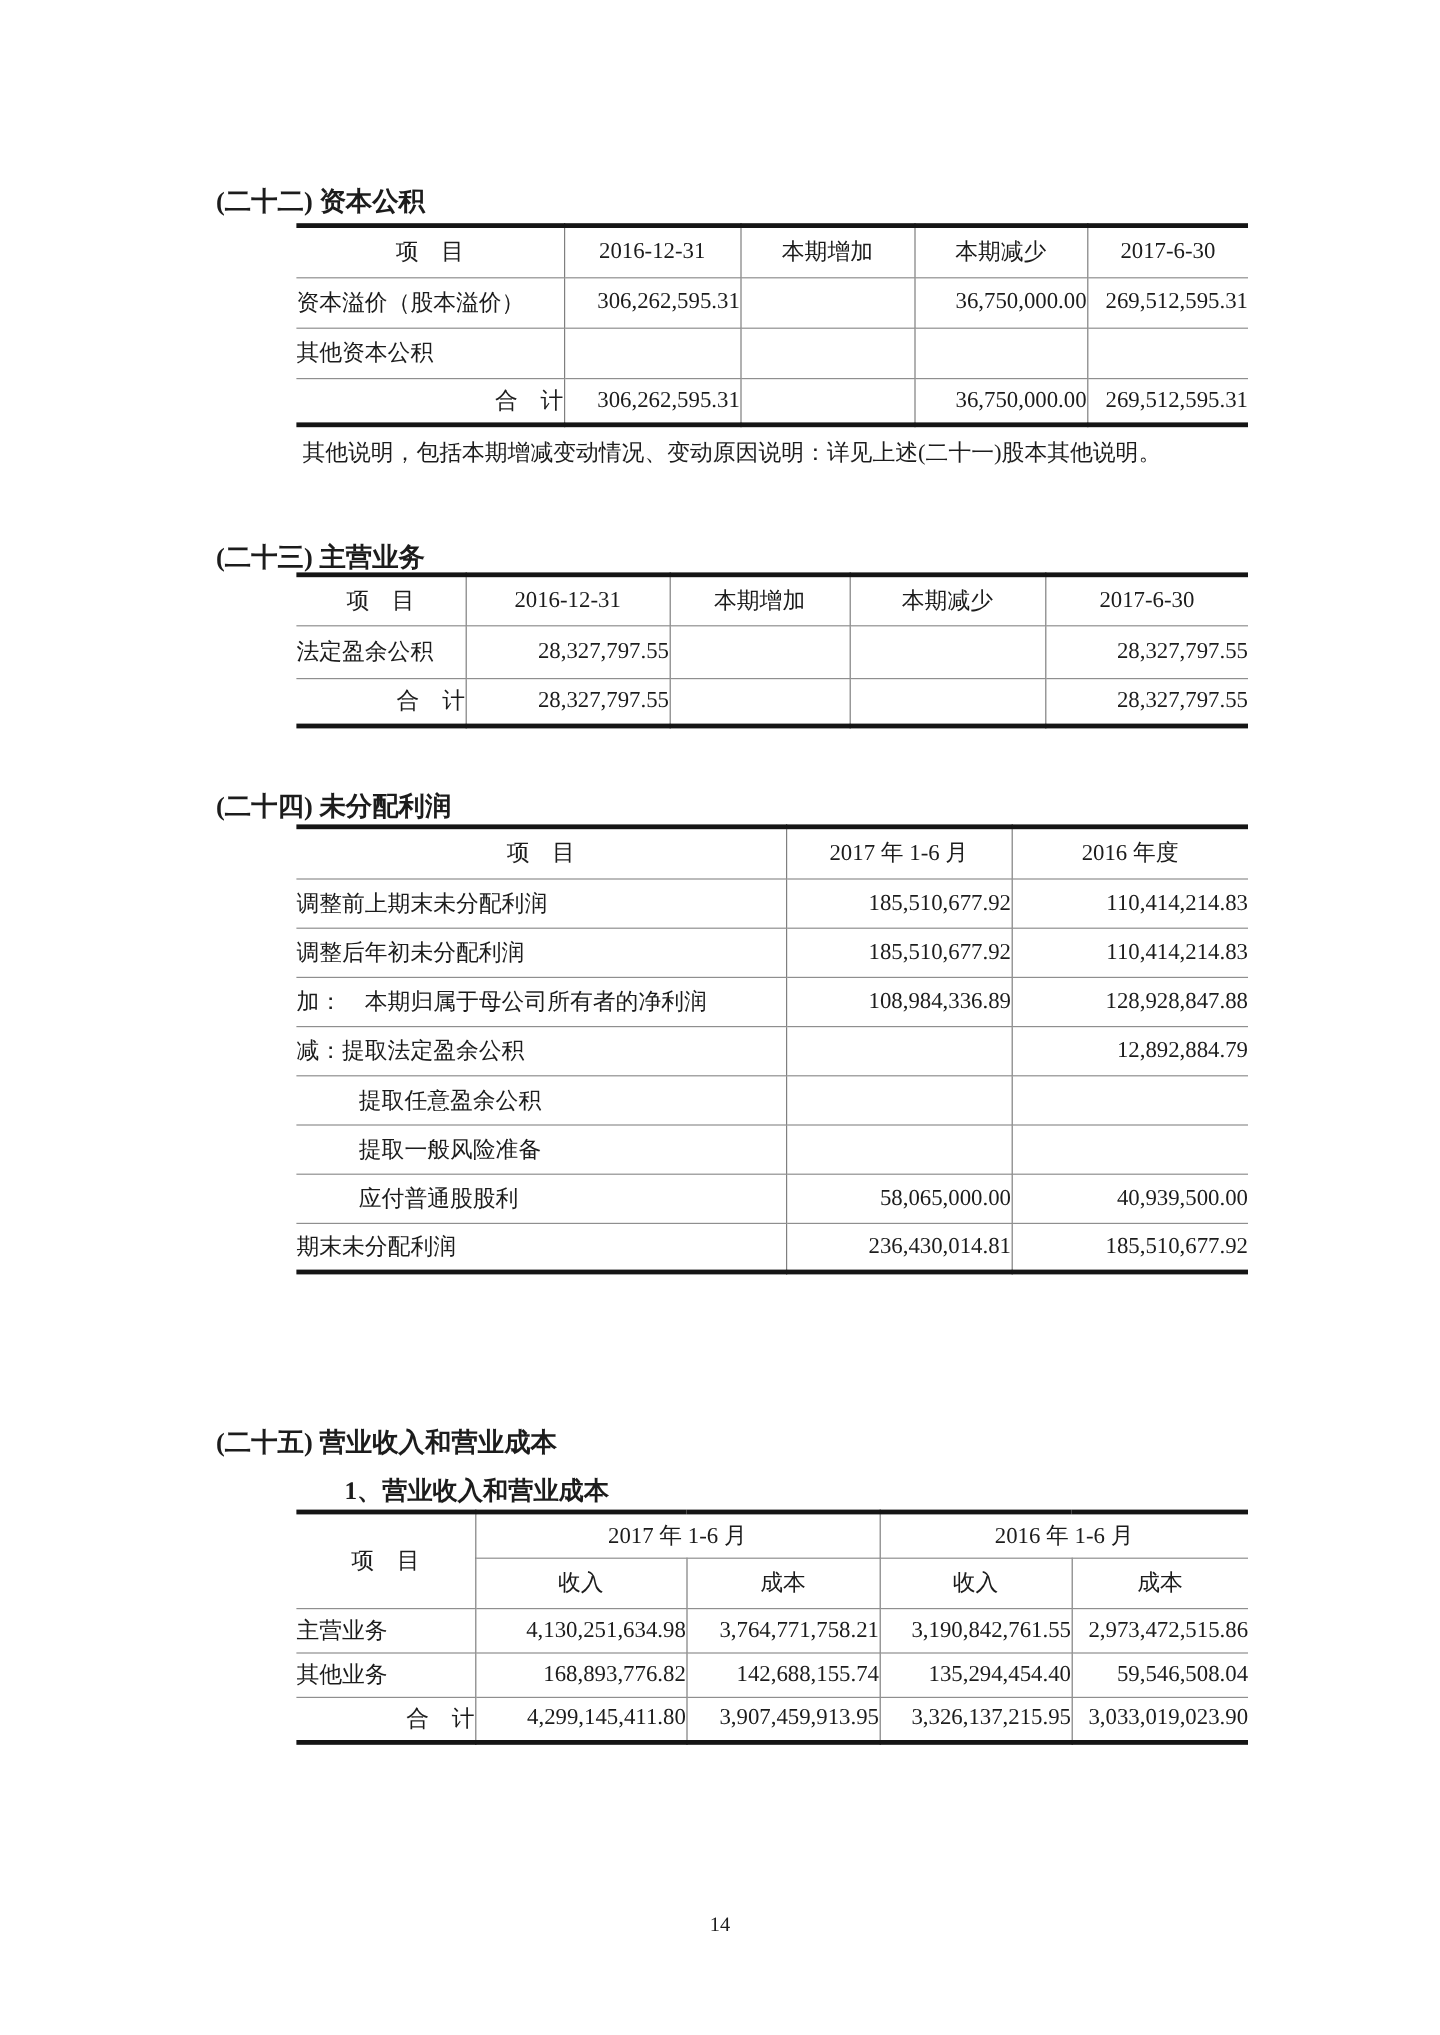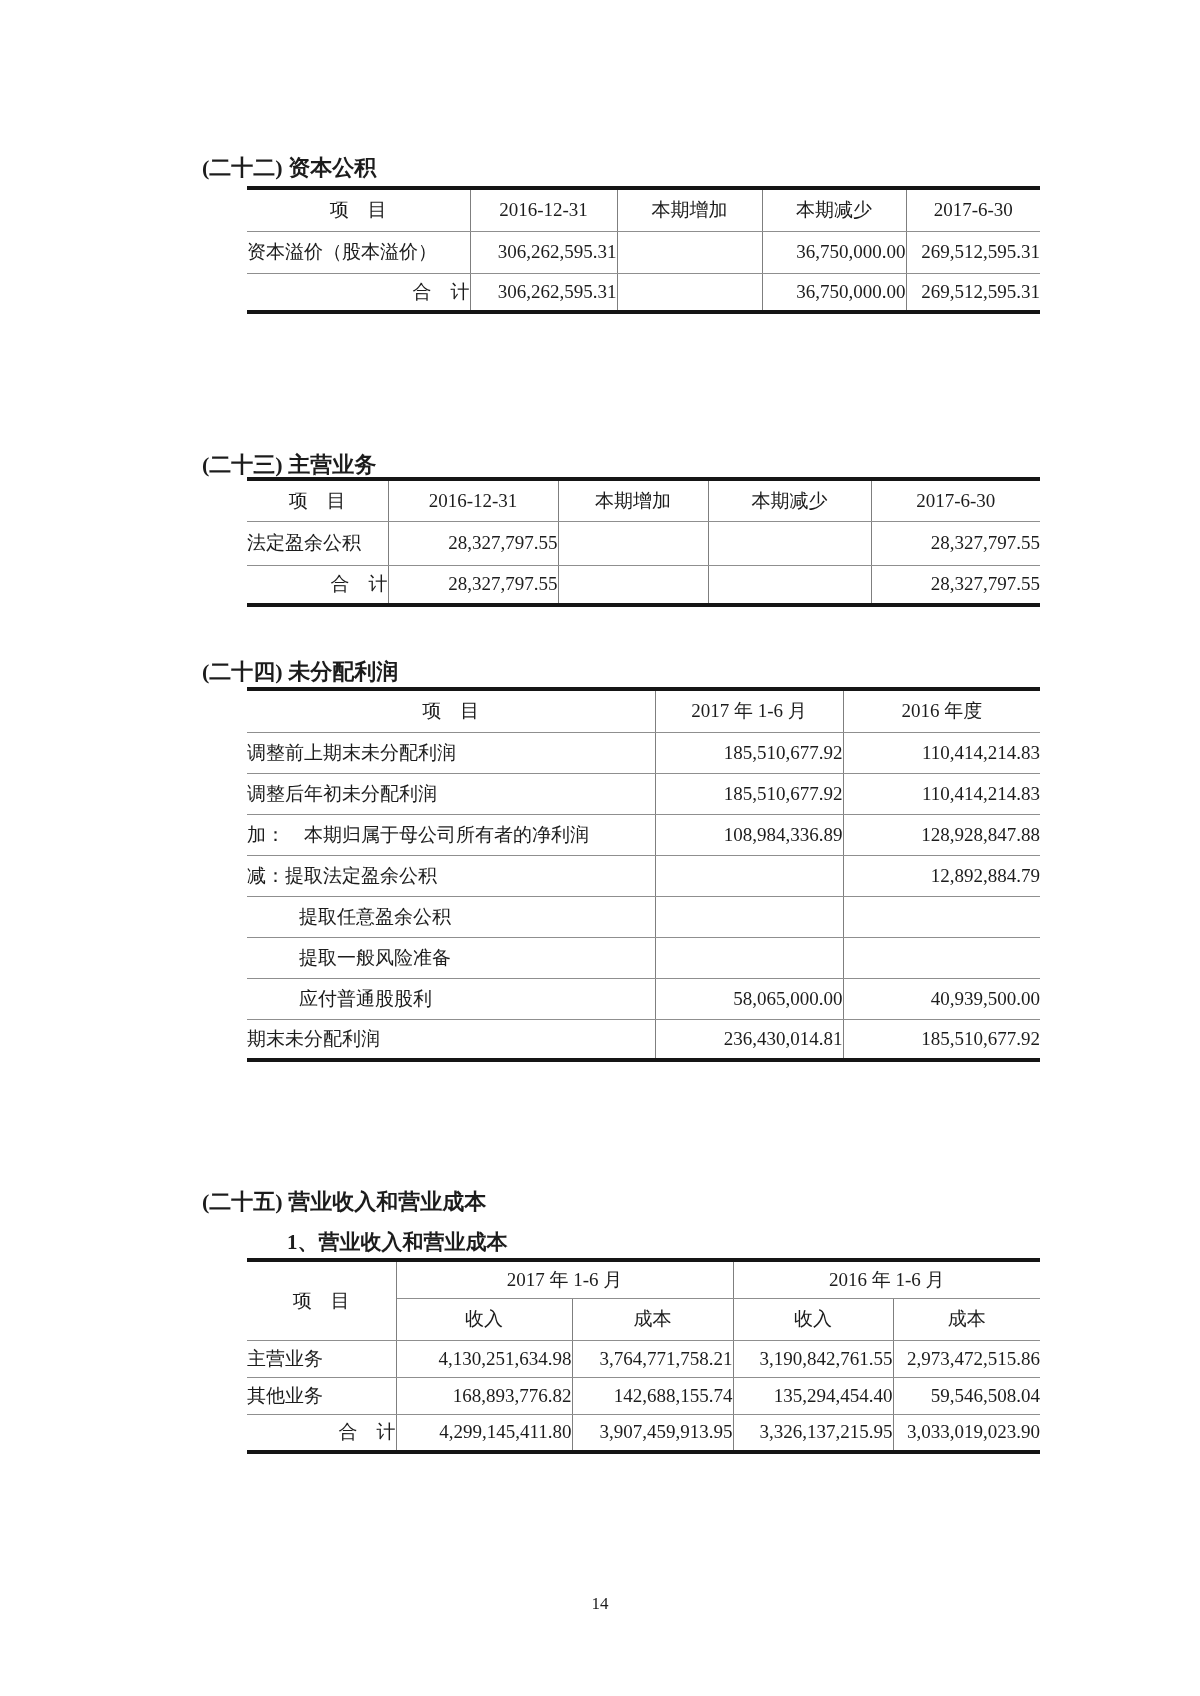--- a/index.html
+++ b/index.html
@@ -1,21 +1,21 @@
 <!DOCTYPE html>
 <html><head>
 <meta charset="utf-8">
 <style>
   html,body{margin:0;padding:0;background:#e9e9e9;}
   .page{
     position:relative;width:1200px;height:1696px;margin:0 auto;background:#ffffff;
     font-family:"Liberation Serif","DejaVu Serif",serif;color:#1c1c1c;overflow:hidden;
   }
   .sec-title{
-    position:absolute;font-size:22px;font-weight:bold;white-space:nowrap;line-height:26px;margin-left:22px;
+    position:absolute;font-size:22px;font-weight:bold;white-space:nowrap;line-height:26px;
   }
   .sub-title{
     position:absolute;font-size:21px;font-weight:bold;white-space:nowrap;line-height:25px;
   }
   .note{
     position:absolute;font-size:19px;white-space:nowrap;line-height:24px;
   }
   table.fin{
     position:absolute;border-collapse:collapse;table-layout:fixed;width:793px;
     border-top:4px solid #151515;border-bottom:4px solid #151515;
@@ -57,30 +57,38 @@
       <th>本期减少</th>
       <th>2017-6-30</th>
     </tr>
     <tr style="height:42px">
       <td class="lbl">资本溢价（股本溢价）</td>
       <td class="num">306,262,595.31</td>
       <td class="num"></td>
       <td class="num">36,750,000.00</td>
       <td class="num">269,512,595.31</td>
     </tr>
+    <tr style="height:42px">
+      <td class="lbl">其他资本公积</td>
+      <td class="num"></td>
+      <td class="num"></td>
+      <td class="num"></td>
+      <td class="num"></td>
+    </tr>
     <tr style="height:39px">
       <td class="lbl center">合　计</td>
       <td class="num">306,262,595.31</td>
       <td class="num"></td>
       <td class="num">36,750,000.00</td>
       <td class="num">269,512,595.31</td>
     </tr>
   </tbody>
     </table>
 
+  <div class="note" style="left:252px;top:366px;">其他说明，包括本期增减变动情况、变动原因说明：详见上述(二十一)股本其他说明。</div>
 
   <div class="sec-title" style="left:180px;top:452px;">(二十三) 主营业务</div>
 
   <table class="fin" style="left:247px;top:477px;">
     <colgroup>
         <col style="width:141px">
         <col style="width:170px">
         <col style="width:150px">
         <col style="width:163px">
         <col style="width:169px">

